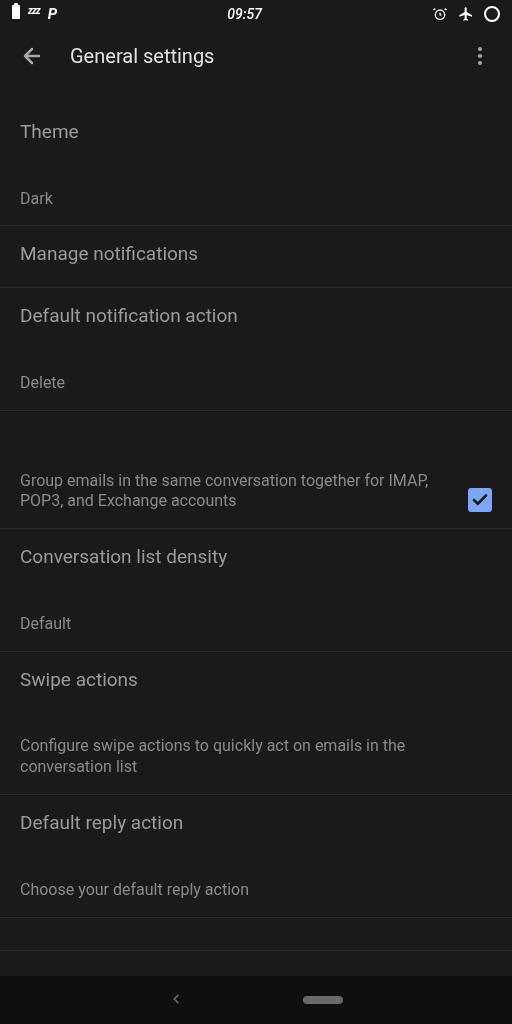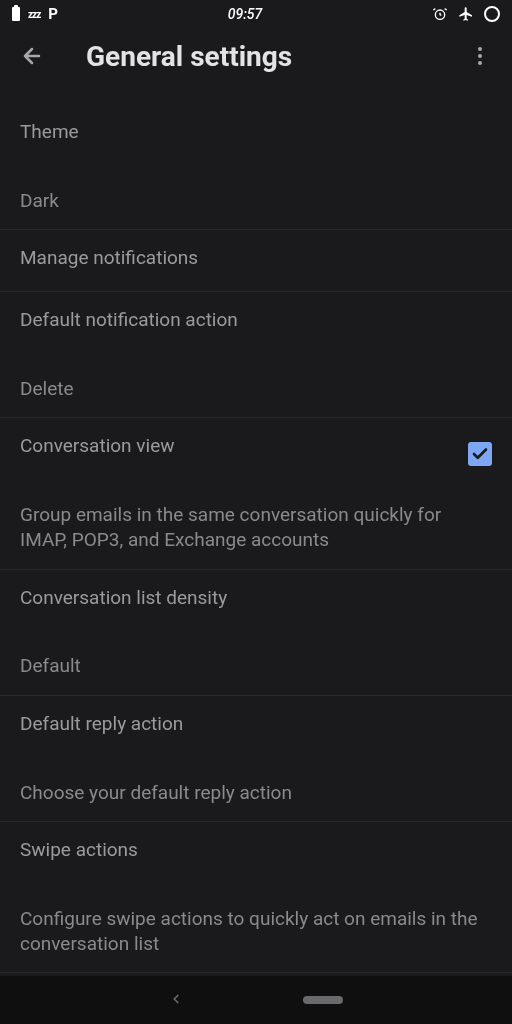--- a/index.html
+++ b/index.html
@@ -14,21 +14,21 @@
     }
     .status-bar {
       height: 28px;
       display: flex;
       align-items: center;
       justify-content: space-between;
       padding: 0 12px;
       color: #fff;
       font-size: 14px;
     }
-    .status-left { display: flex; align-items: center; gap: 8px; }
+    .status-left { display: flex; gap: 8px; font-style: italic; }
     .status-right { display: flex; align-items: center; gap: 10px; }
     .battery-icon { width: 8px; height: 14px; background: #fff; border-radius: 1px; position: relative; }
     .battery-icon::after { content: ''; position: absolute; top: -2px; left: 2px; width: 4px; height: 2px; background: #fff; border-radius: 1px 1px 0 0; }
     .dnd-text { font-size: 10px; font-weight: bold; letter-spacing: -1px; }
     .p-icon { font-size: 15px; font-weight: bold; }
     .clock { font-size: 14px; font-weight: 500; font-style: italic; }
     .alarm-icon svg, .airplane-icon svg { display: block; }
     .circle-icon { width: 16px; height: 16px; border: 2px solid #fff; border-radius: 50%; }
     .app-bar {
       height: 56px;
@@ -38,56 +38,56 @@
     }
     .back-btn {
       width: 40px;
       height: 40px;
       display: flex;
       align-items: center;
       justify-content: center;
       color: #a8a8aa;
     }
     .app-title {
-      font-size: 28px;
-      font-weight: 700;
+      font-size: 20px;
+      font-weight: 400;
       color: #e3e3e5;
-      margin-left: 34px;
+      margin-left: 18px;
       flex: 1;
     }
     .overflow-btn {
       width: 40px;
       height: 40px;
       display: flex;
       align-items: center;
       justify-content: center;
       flex-direction: column;
       gap: 3px;
     }
     .dot { width: 4px; height: 4px; background: #a8a8aa; border-radius: 50%; }
     .settings-list {
       padding-top: 20px;
     }
     .setting-item {
       padding: 16px 20px;
       border-bottom: 1px solid #2a2a2c;
       display: flex;
-      align-items: flex-start;
+      align-items: flex-end;
       justify-content: space-between;
       gap: 16px;
     }
     .setting-text { flex: 1; }
     .setting-title {
       font-size: 19px;
       color: #9b9b9d;
       line-height: 1.3;
       margin-bottom: 4px;
     }
     .setting-subtitle {
-      font-size: 19px;
+      font-size: 16px;
       color: #8a8a8c;
       line-height: 1.3;
       margin-top: 44px;
     }
     .checkbox {
       width: 24px;
       height: 24px;
       background: #7da6f5;
       border-radius: 3px;
       display: flex;
@@ -169,48 +169,47 @@
 
   <div class="setting-item">
     <div class="setting-text">
       <div class="setting-title">Default notification action</div>
       <div class="setting-subtitle">Delete</div>
     </div>
   </div>
 
   <div class="setting-item">
     <div class="setting-text">
-      <div class="setting-title">Conversation view</div>
-      <div class="setting-subtitle">Group emails in the same conversation quickly for IMAP, POP3, and Exchange accounts</div>
+      <div class="setting-subtitle">Group emails in the same conversation together for IMAP, POP3, and Exchange accounts</div>
     </div>
     <div class="checkbox">
       <svg width="18" height="18" viewBox="0 0 24 24" fill="none" stroke="#1a1a1c" stroke-width="3.5" stroke-linecap="round" stroke-linejoin="round">
           <polyline points="20 6 9 17 4 12"></polyline>
         </svg>
     </div>
   </div>
 
   <div class="setting-item">
     <div class="setting-text">
       <div class="setting-title">Conversation list density</div>
       <div class="setting-subtitle">Default</div>
     </div>
   </div>
 
   <div class="setting-item">
     <div class="setting-text">
+      <div class="setting-title">Swipe actions</div>
+      <div class="setting-subtitle">Configure swipe actions to quickly act on emails in the conversation list</div>
+    </div>
+  </div>
+
+  <div class="setting-item">
+    <div class="setting-text">
       <div class="setting-title">Default reply action</div>
       <div class="setting-subtitle">Choose your default reply action</div>
-    </div>
-  </div>
-
-  <div class="setting-item">
-    <div class="setting-text">
-      <div class="setting-title">Swipe actions</div>
-      <div class="setting-subtitle">Configure swipe actions to quickly act on emails in the conversation list</div>
     </div>
   </div>
 
 
   <div class="setting-item">
     <div class="setting-text">
     </div>
   </div>
 
 </div>

